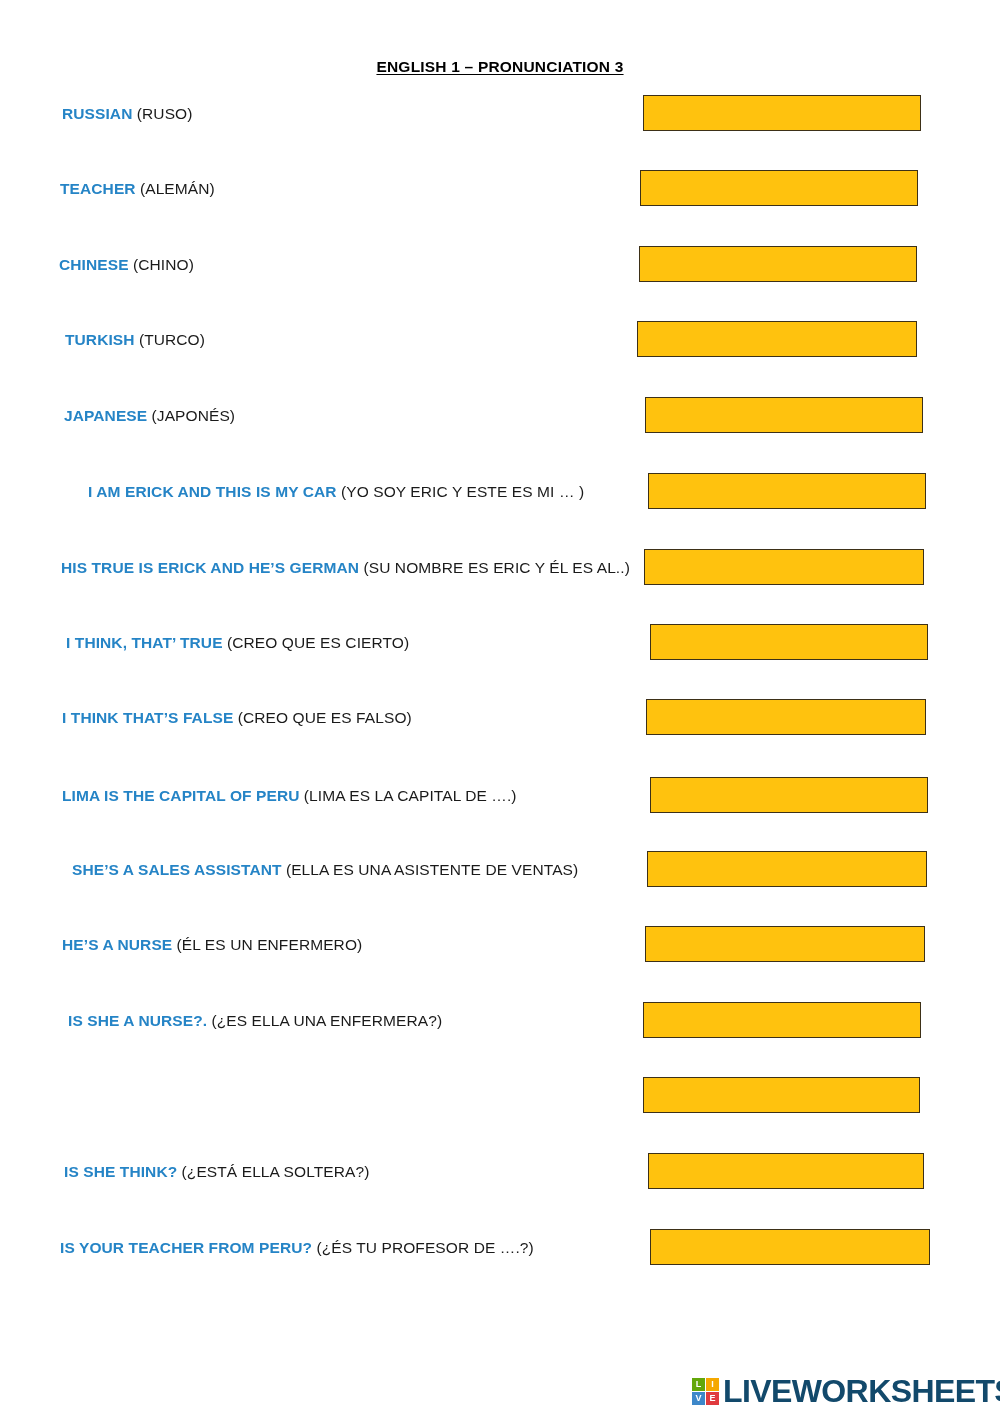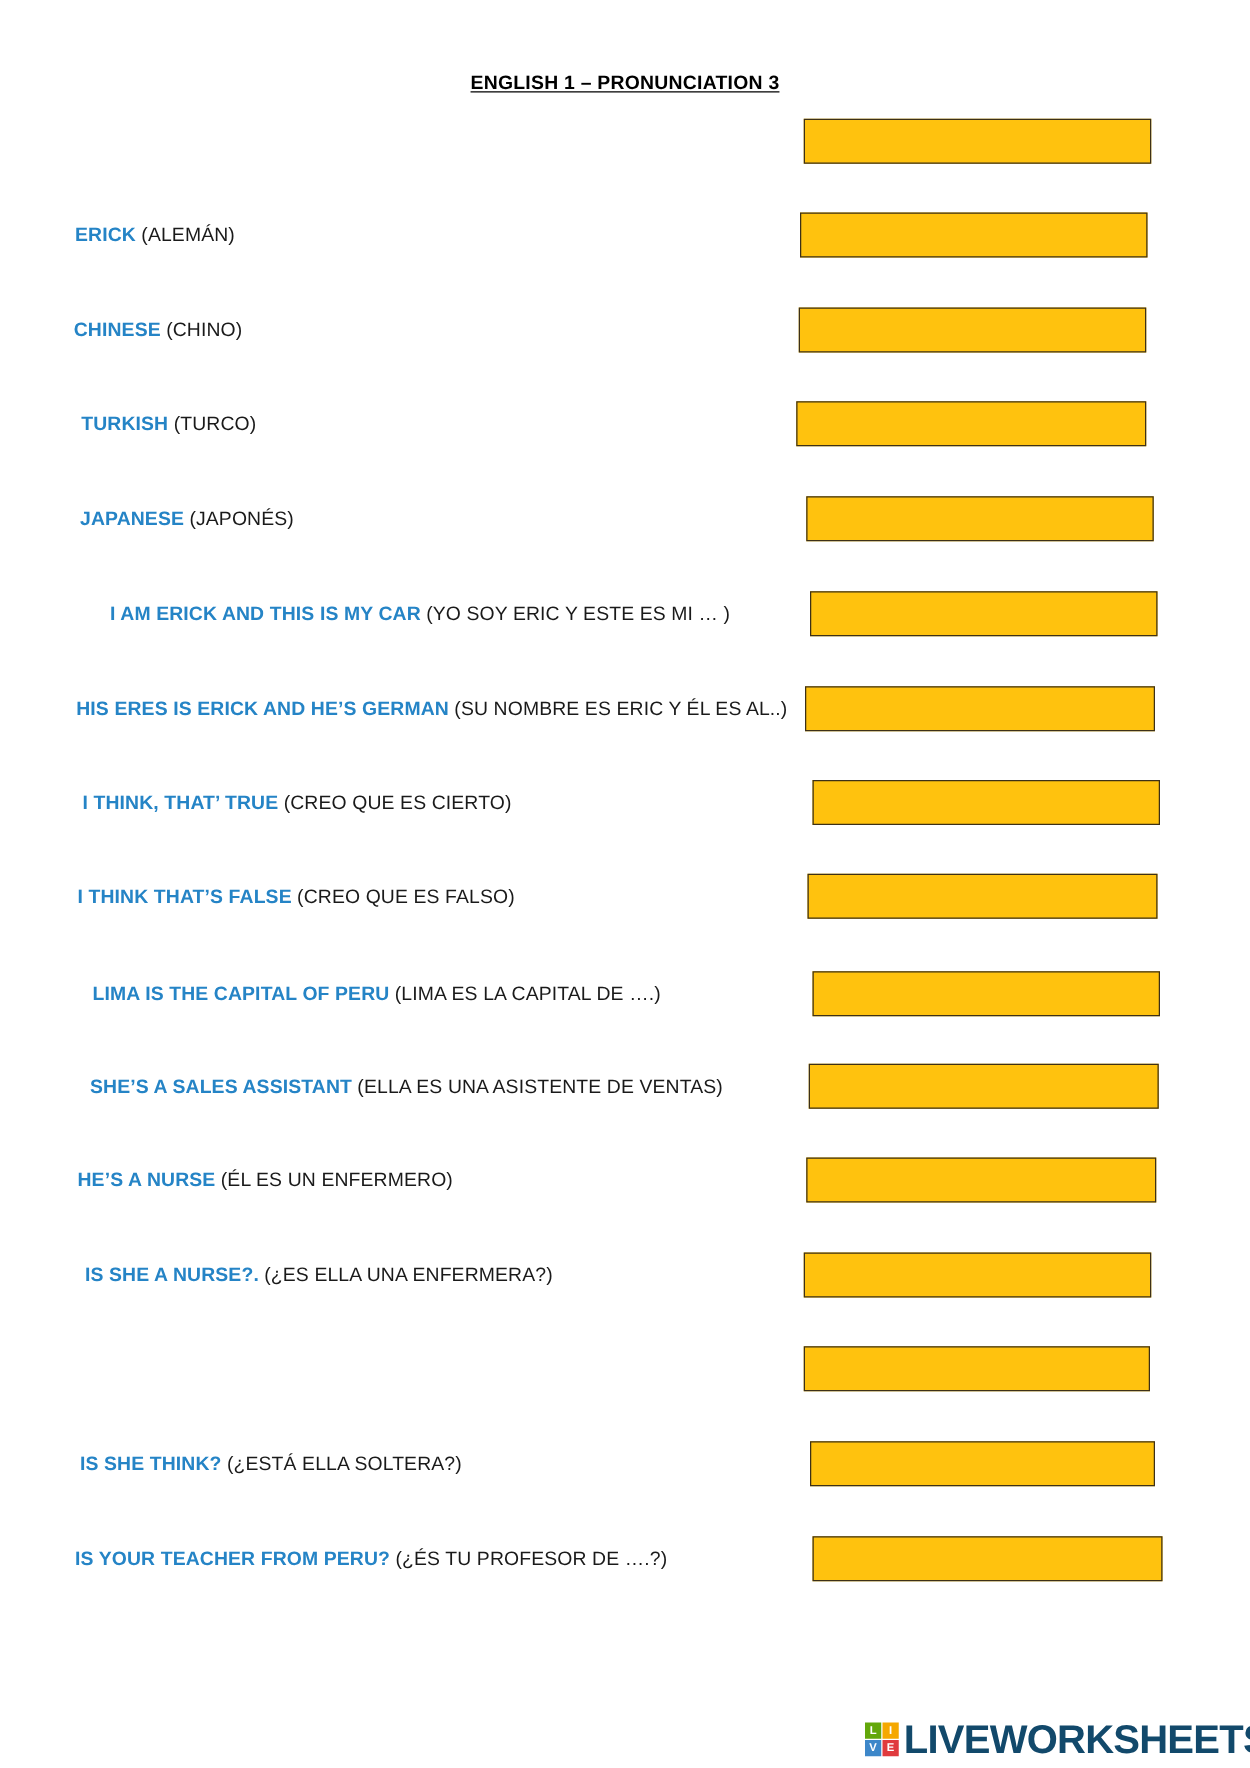--- a/index.html
+++ b/index.html
@@ -113,56 +113,57 @@
 <body>
 
 <div class="sheet">
 
   <div class="title">
     <span>ENGLISH 1 – PRONUNCIATION 3</span>
   </div>
 
   <div id="rows-container">
       <div class="row" style="top: 92px;">
+        <div class="prompt" style="left: 62px;"><span class="en">RUSSIAN</span> <span class="es">(RUSO)</span></div>
         <div class="answer-box" style="left: 643px; width: 278px;"></div>
       </div>
       <div class="row" style="top: 167px;">
-        <div class="prompt" style="left: 60px;"><span class="en">ERICK</span> <span class="es">(ALEMÁN)</span></div>
+        <div class="prompt" style="left: 60px;"><span class="en">TEACHER</span> <span class="es">(ALEMÁN)</span></div>
         <div class="answer-box" style="left: 640px; width: 278px;"></div>
       </div>
       <div class="row" style="top: 243px;">
         <div class="prompt" style="left: 59px;"><span class="en">CHINESE</span> <span class="es">(CHINO)</span></div>
         <div class="answer-box" style="left: 639px; width: 278px;"></div>
       </div>
       <div class="row" style="top: 318px;">
         <div class="prompt" style="left: 65px;"><span class="en">TURKISH</span> <span class="es">(TURCO)</span></div>
         <div class="answer-box" style="left: 637px; width: 280px;"></div>
       </div>
       <div class="row" style="top: 394px;">
         <div class="prompt" style="left: 64px;"><span class="en">JAPANESE</span> <span class="es">(JAPONÉS)</span></div>
         <div class="answer-box" style="left: 645px; width: 278px;"></div>
       </div>
       <div class="row" style="top: 470px;">
         <div class="prompt" style="left: 60px; margin-left: 28px;"><span class="en">I AM ERICK AND THIS IS MY CAR</span> <span class="es">(YO SOY ERIC Y ESTE ES MI … )</span></div>
         <div class="answer-box" style="left: 648px; width: 278px;"></div>
       </div>
       <div class="row" style="top: 546px;">
-        <div class="prompt" style="left: 61px;"><span class="en">HIS ERES IS ERICK AND HE’S GERMAN</span> <span class="es">(SU NOMBRE ES ERIC Y ÉL ES AL..)</span></div>
+        <div class="prompt" style="left: 61px;"><span class="en">HIS TRUE IS ERICK AND HE’S GERMAN</span> <span class="es">(SU NOMBRE ES ERIC Y ÉL ES AL..)</span></div>
         <div class="answer-box" style="left: 644px; width: 280px;"></div>
       </div>
       <div class="row" style="top: 621px;">
         <div class="prompt" style="left: 66px;"><span class="en">I THINK, THAT’ TRUE</span> <span class="es">(CREO QUE ES CIERTO)</span></div>
         <div class="answer-box" style="left: 650px; width: 278px;"></div>
       </div>
       <div class="row" style="top: 696px;">
         <div class="prompt" style="left: 62px;"><span class="en">I THINK THAT’S FALSE</span> <span class="es">(CREO QUE ES FALSO)</span></div>
         <div class="answer-box" style="left: 646px; width: 280px;"></div>
       </div>
       <div class="row" style="top: 774px;">
-        <div class="prompt" style="left: 62px; margin-left: 12px;"><span class="en">LIMA IS THE CAPITAL OF PERU</span> <span class="es">(LIMA ES LA CAPITAL DE ….)</span></div>
+        <div class="prompt" style="left: 62px;"><span class="en">LIMA IS THE CAPITAL OF PERU</span> <span class="es">(LIMA ES LA CAPITAL DE ….)</span></div>
         <div class="answer-box" style="left: 650px; width: 278px;"></div>
       </div>
       <div class="row" style="top: 848px;">
         <div class="prompt" style="left: 72px;"><span class="en">SHE’S A SALES ASSISTANT</span> <span class="es">(ELLA ES UNA ASISTENTE DE VENTAS)</span></div>
         <div class="answer-box" style="left: 647px; width: 280px;"></div>
       </div>
       <div class="row" style="top: 923px;">
         <div class="prompt" style="left: 62px;"><span class="en">HE’S A NURSE</span> <span class="es">(ÉL ES UN ENFERMERO)</span></div>
         <div class="answer-box" style="left: 645px; width: 280px;"></div>
       </div>

